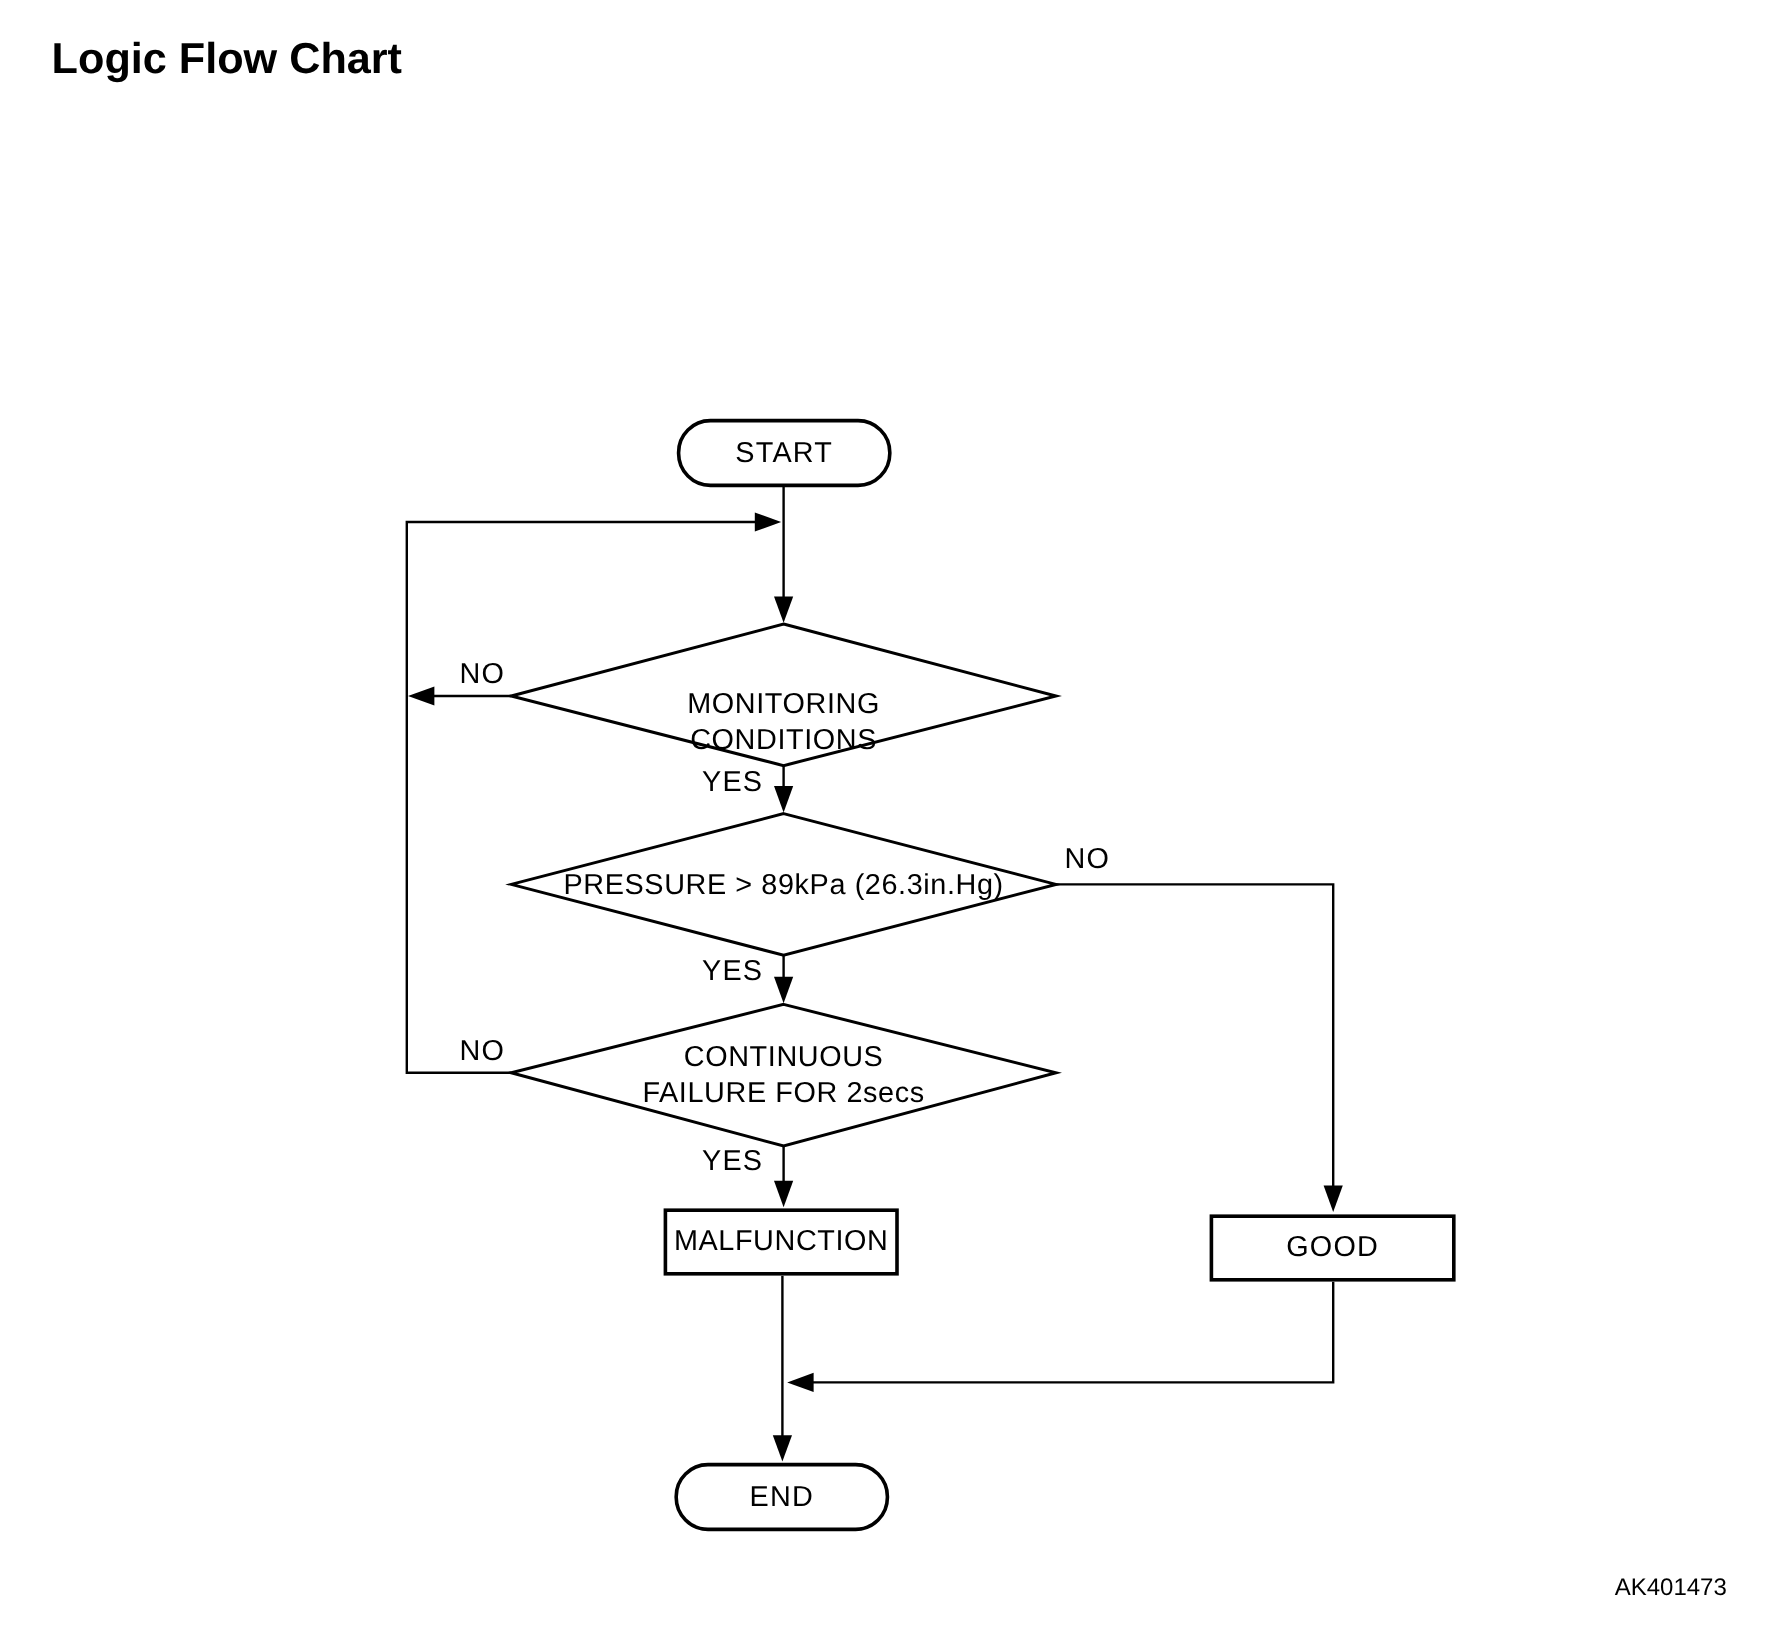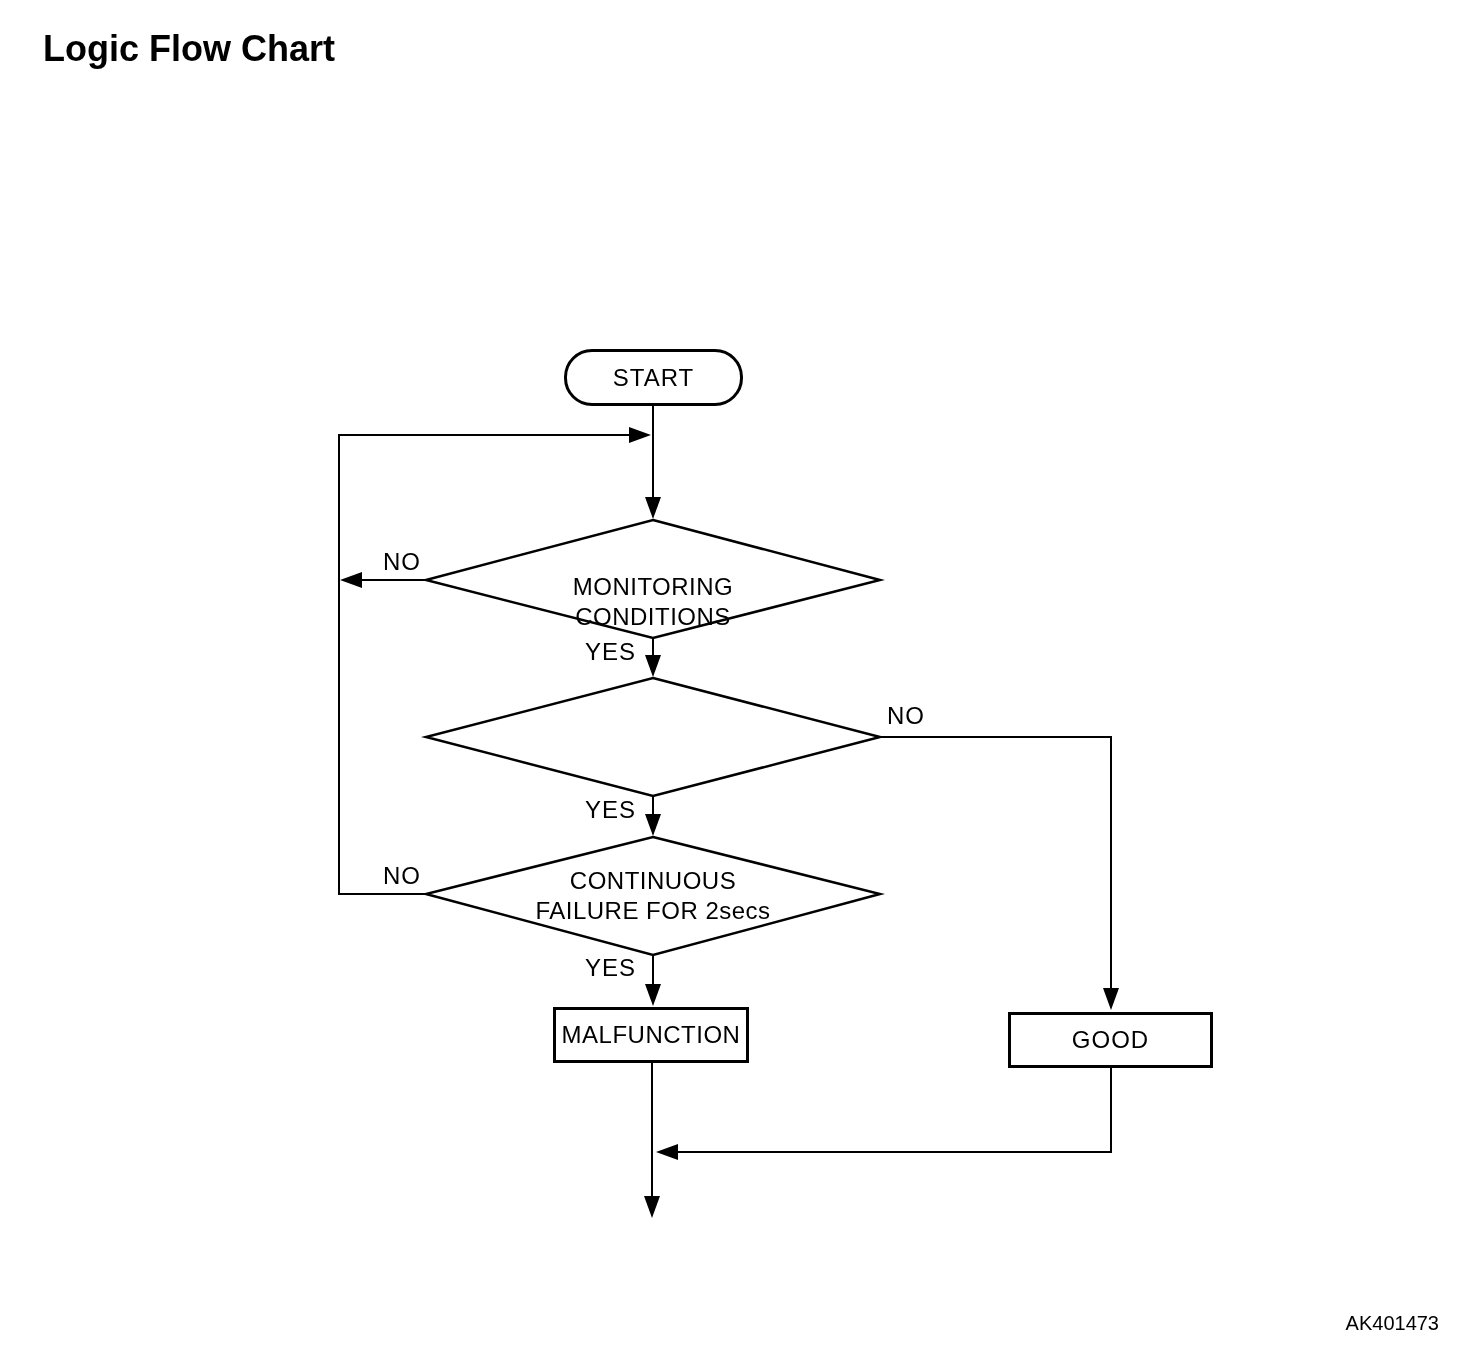--- a/index.html
+++ b/index.html
@@ -132,23 +132,27 @@
   </div>
 
   <div class="node process node-malfunction">
     <span>MALFUNCTION</span>
   </div>
 
   <div class="node process node-good">
     <span>GOOD</span>
   </div>
 
+  <div class="node terminator node-end">
+    <span>END</span>
+  </div>
 
   <div class="diamond-label dlabel-1">MONITORING
 CONDITIONS</div>
+  <div class="diamond-label dlabel-2">PRESSURE &gt; 89kPa (26.3in.Hg)</div>
   <div class="diamond-label dlabel-3">CONTINUOUS
 FAILURE FOR 2secs</div>
 
   <div class="branch-label bl-no1">NO</div>
   <div class="branch-label bl-yes1">YES</div>
   <div class="branch-label bl-no2">NO</div>
   <div class="branch-label bl-yes2">YES</div>
   <div class="branch-label bl-no3">NO</div>
   <div class="branch-label bl-yes3">YES</div>
 

